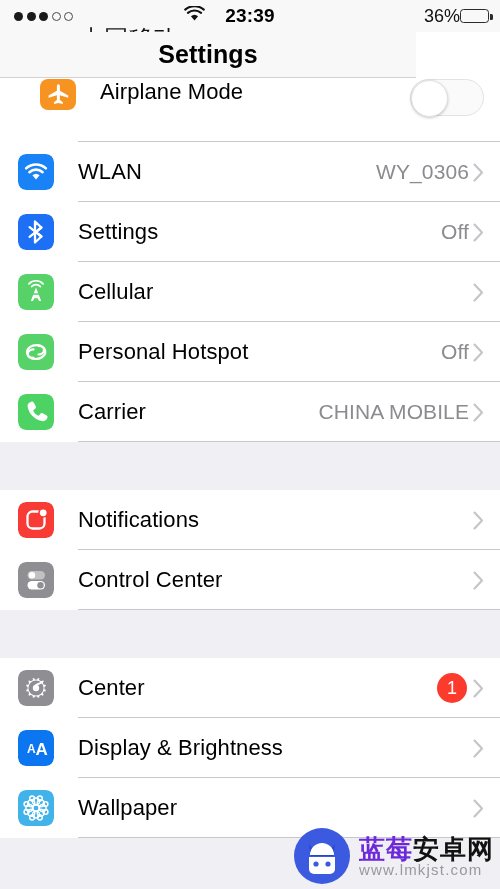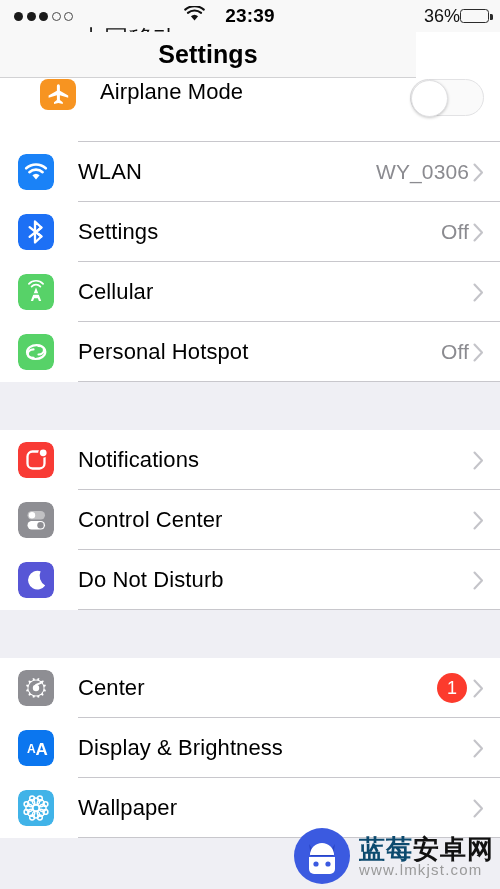--- a/index.html
+++ b/index.html
@@ -146,21 +146,21 @@
     position:absolute; right:6px; bottom:4px;
     display:flex; align-items:center; gap:8px;
     pointer-events:none;
   }
   #wm-logo { width:58px; height:58px; flex:0 0 58px; }
   #wm-text { display:flex; flex-direction:column; line-height:1; }
   #wm-cn {
     font-size:26px; font-weight:bold; letter-spacing:1px;
     white-space:nowrap;
   }
-  #wm-cn .b { color:#0c4a6e; }
+  #wm-cn .b { color:#6d28d9; }
   #wm-cn .k { color:#111; }
   #wm-url {
     font-size:15px; color:#9a9a9a; letter-spacing:1.2px;
     white-space:nowrap;
   }
 </style>
 </head>
 <body>
 
 <div id="screen">
@@ -271,20 +271,35 @@
             </svg>
           </span>
           <span class="row-label">Personal Hotspot</span>
           <span class="row-right">
             <span class="row-detail">Off</span>
             <span class="chevron"><svg viewBox="0 0 11 19" width="11" height="19">
                 <path d="M1.5 1.5 L9 9.5 L1.5 17.5" fill="none" stroke="#c4c4c9" stroke-width="2.1" stroke-linecap="round" stroke-linejoin="round"></path>
               </svg></span>
           </span>
         </div>
+        <div class="row">
+          <span class="icon-box">
+            <svg viewBox="0 0 36 36" width="36" height="36">
+              <rect width="36" height="36" rx="8" fill="#4cd364"></rect>
+              <path d="M13.2 7.6c1.1-.5 2 .1 2.5 1l2 3.7c.5.9.3 1.9-.5 2.5l-1.6 1.2c-.3.3-.4.7-.2 1.1.9 1.9 2.6 3.6 4.5 4.5.4.2.8.1 1.1-.2l1.2-1.6c.6-.8 1.6-1 2.5-.5l3.7 2c.9.5 1.5 1.4 1 2.5-.9 2.3-3.2 3.8-5.7 3.3-7-1.4-12.6-7-14-14-.5-2.5 1-4.8 3.5-5z" fill="#fff"></path>
+            </svg>
+          </span>
+          <span class="row-label">Carrier</span>
+          <span class="row-right">
+            <span class="row-detail">CHINA MOBILE</span>
+            <span class="chevron"><svg viewBox="0 0 11 19" width="11" height="19">
+                <path d="M1.5 1.5 L9 9.5 L1.5 17.5" fill="none" stroke="#c4c4c9" stroke-width="2.1" stroke-linecap="round" stroke-linejoin="round"></path>
+              </svg></span>
+          </span>
+        </div>
       </div>
       <div class="gap"></div>
       <div class="group">
         <div class="row">
           <span class="icon-box">
             <svg viewBox="0 0 36 36" width="36" height="36">
               <rect width="36" height="36" rx="8" fill="#f83b35"></rect>
               <rect x="9.5" y="9.5" width="17" height="17" rx="5" fill="none" stroke="#fff" stroke-width="2.3"></rect>
               <circle cx="25.2" cy="10.8" r="5" fill="#f83b35"></circle>
               <circle cx="25.2" cy="10.8" r="3.4" fill="#fff"></circle>
@@ -301,34 +316,20 @@
           <span class="icon-box">
             <svg viewBox="0 0 36 36" width="36" height="36">
               <rect width="36" height="36" rx="8" fill="#8e8e93"></rect>
               <rect x="9.5" y="9" width="17.5" height="8.4" rx="4.2" fill="#fff" opacity="0.45"></rect>
               <circle cx="14" cy="13.2" r="3.2" fill="#fff"></circle>
               <rect x="9.5" y="19" width="17.5" height="8.4" rx="4.2" fill="#fff"></rect>
               <circle cx="22.5" cy="23.2" r="3.2" fill="#8e8e93"></circle>
             </svg>
           </span>
           <span class="row-label">Control Center</span>
-          <span class="row-right">
-            <span class="chevron"><svg viewBox="0 0 11 19" width="11" height="19">
-                <path d="M1.5 1.5 L9 9.5 L1.5 17.5" fill="none" stroke="#c4c4c9" stroke-width="2.1" stroke-linecap="round" stroke-linejoin="round"></path>
-              </svg></span>
-          </span>
-        </div>
-        <div class="row">
-          <span class="icon-box">
-            <svg viewBox="0 0 36 36" width="36" height="36">
-              <rect width="36" height="36" rx="8" fill="#5756d6"></rect>
-              <path d="M22.6 9.2a9.4 9.4 0 1 0 4.6 14.3 11.2 11.2 0 0 1-4.6-14.3z" fill="#fff"></path>
-            </svg>
-          </span>
-          <span class="row-label">Do Not Disturb</span>
           <span class="row-right">
             <span class="chevron"><svg viewBox="0 0 11 19" width="11" height="19">
                 <path d="M1.5 1.5 L9 9.5 L1.5 17.5" fill="none" stroke="#c4c4c9" stroke-width="2.1" stroke-linecap="round" stroke-linejoin="round"></path>
               </svg></span>
           </span>
         </div>
       </div>
       <div class="gap"></div>
       <div class="group">
         <div class="row">

